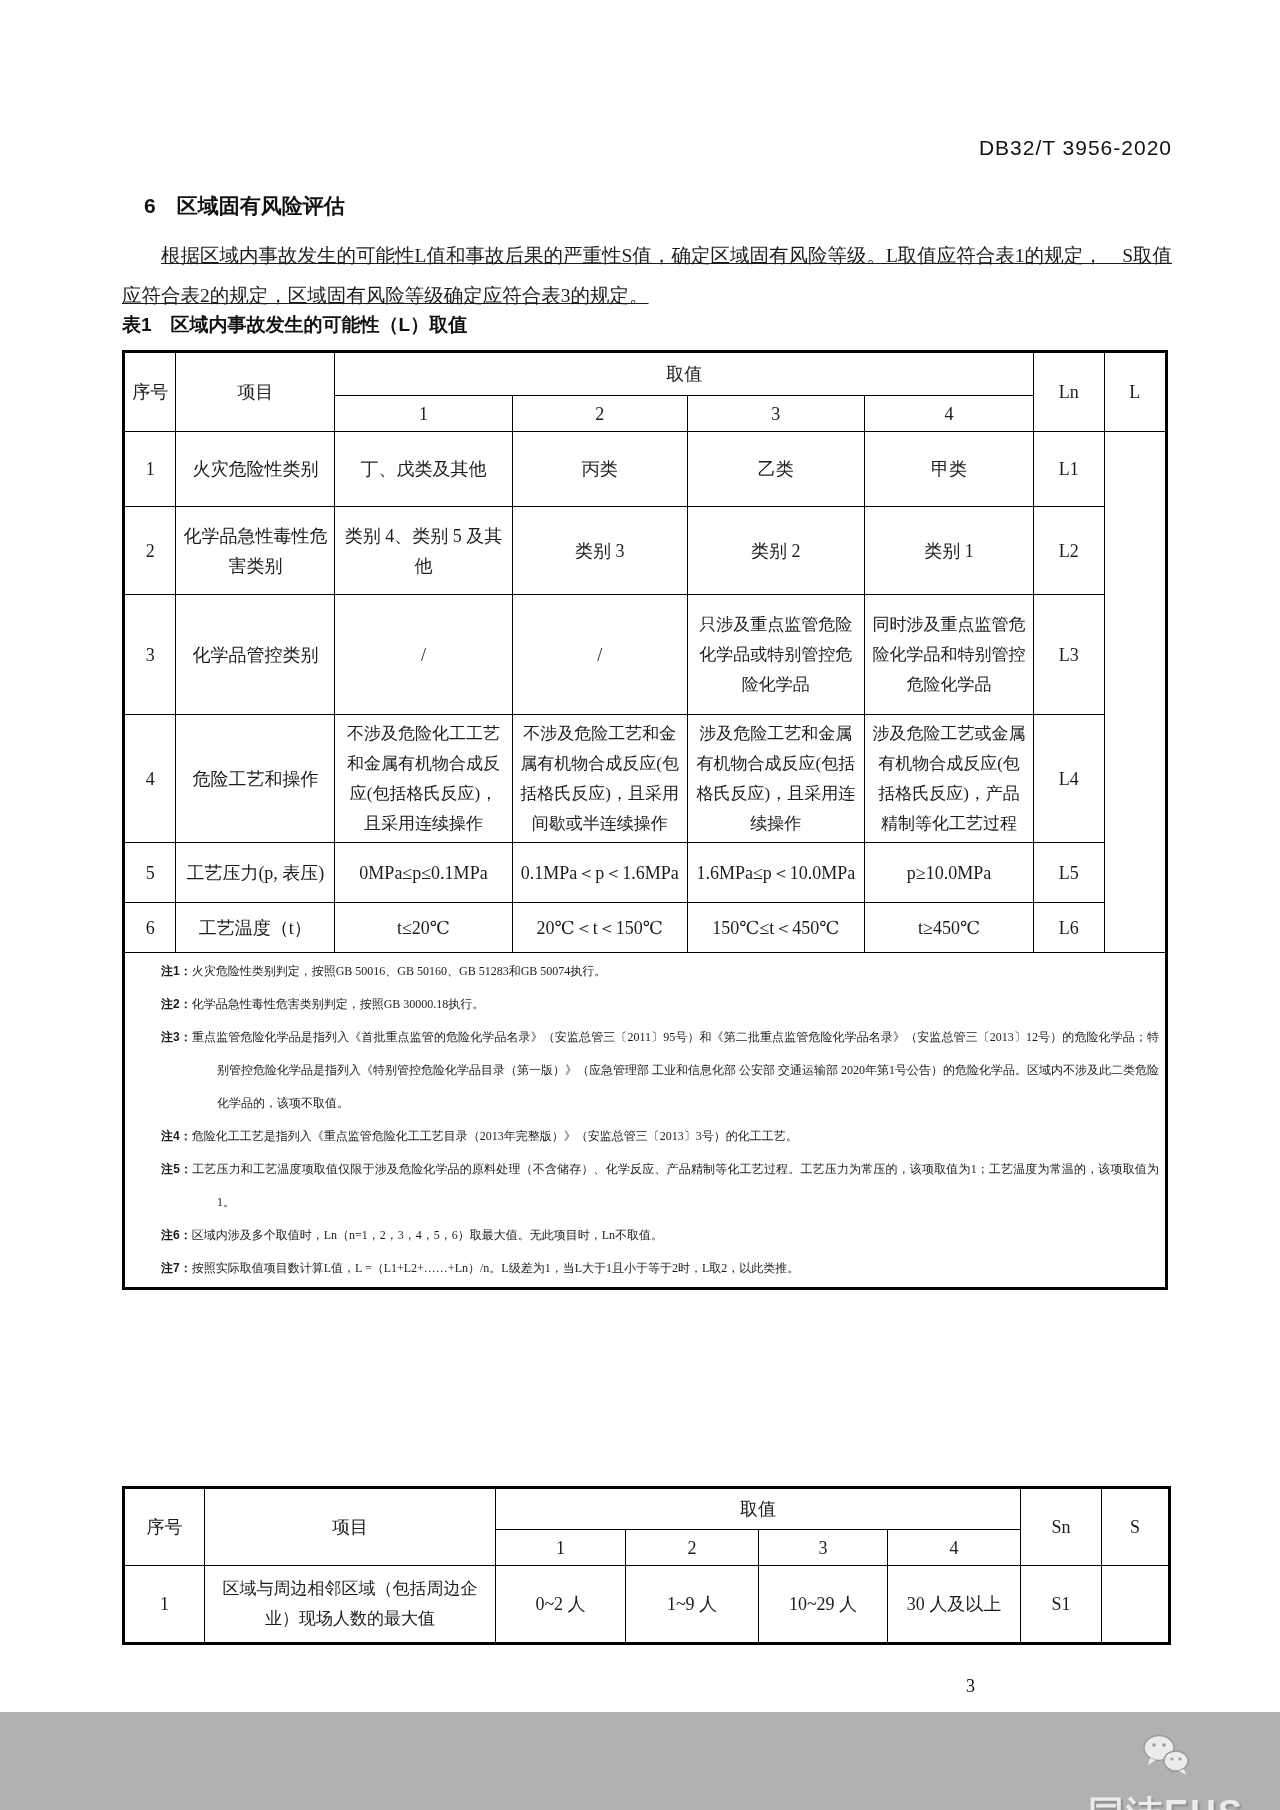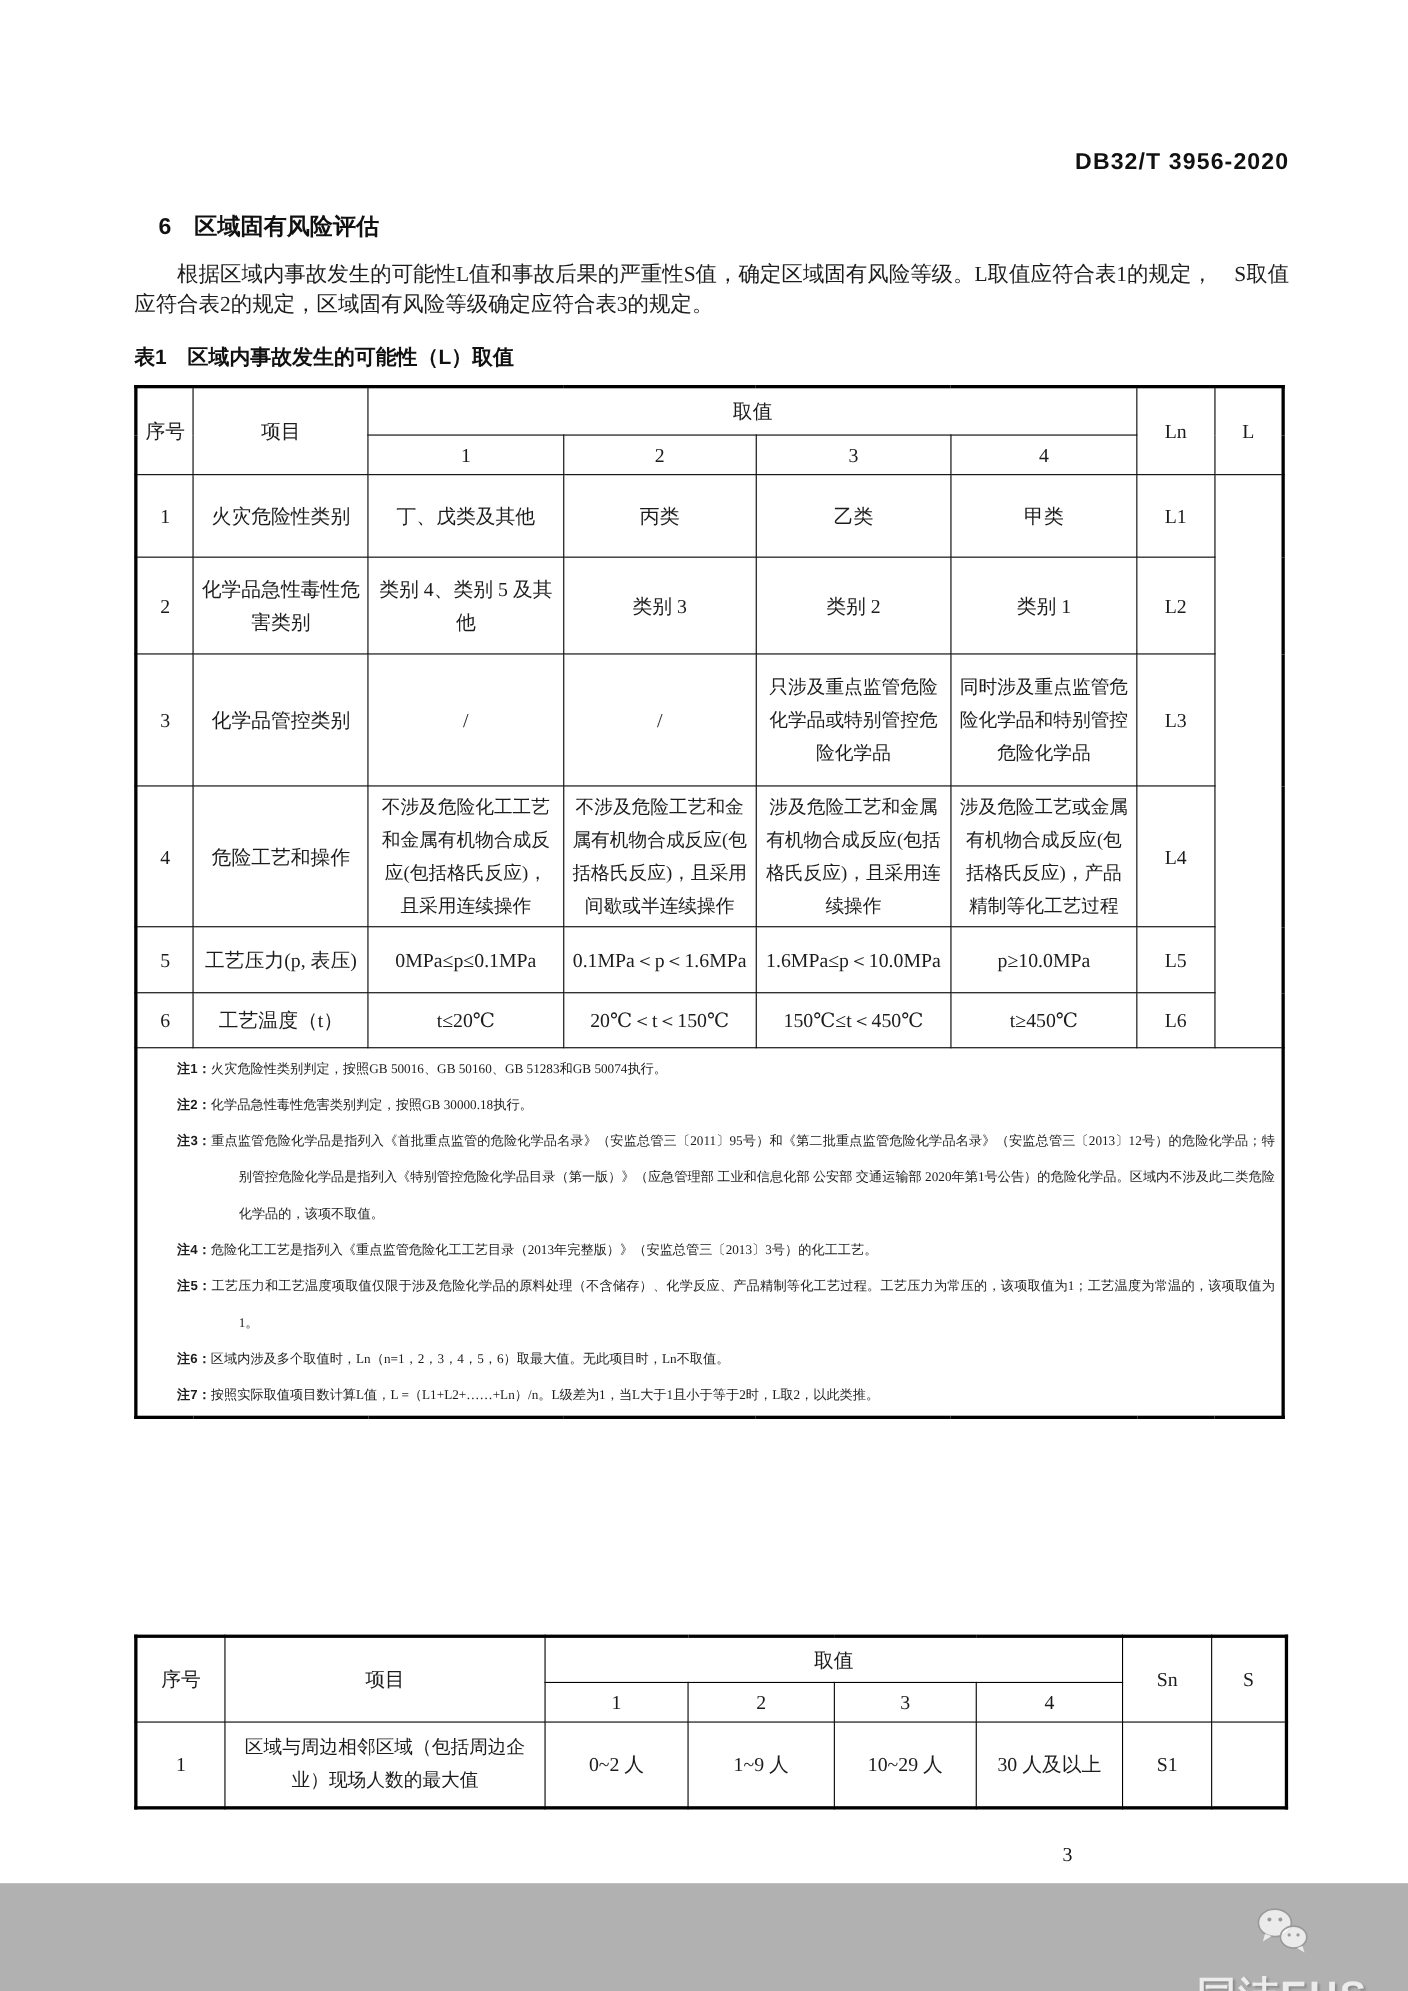--- a/index.html
+++ b/index.html
@@ -3,30 +3,30 @@
 <meta charset="utf-8">
 <style>
   html,body{margin:0;padding:0;background:#e9e9e9;}
   .page{
     position:relative;width:1280px;height:1810px;background:#ffffff;
     font-family:"Liberation Serif","DejaVu Serif",serif;color:#1c1c1c;overflow:hidden;
   }
   .doc-number{
     position:absolute;top:136px;right:108px;
     font-family:"Liberation Sans","DejaVu Sans",sans-serif;
-    font-weight:700;font-size:21px;letter-spacing:1px;color:#111;
+    font-weight:400;font-size:21px;letter-spacing:1px;color:#111;
   }
   .section-heading{
     position:absolute;top:176px;left:128px;margin:16px;
     font-family:"Liberation Sans","DejaVu Sans",sans-serif;
     font-weight:700;font-size:21px;color:#111;
   }
   .intro{
     position:absolute;top:236px;left:122px;width:1050px;margin:0;
-    font-size:19.5px;line-height:28px;text-indent:2em;text-align:justify;
+    font-size:19.5px;line-height:40px;text-indent:2em;text-align:justify;text-decoration:underline;
   }
   .tbl-title{
     position:absolute;left:122px;width:1046px;text-align:left;
     font-family:"Liberation Sans","DejaVu Sans",sans-serif;
     font-weight:700;font-size:19px;color:#111;
   }
   .tbl-title.t1{top:312px;}
   .tbl-title.t2{top:1437px;}
   table.grid{
     position:absolute;left:122px;width:1046px;

